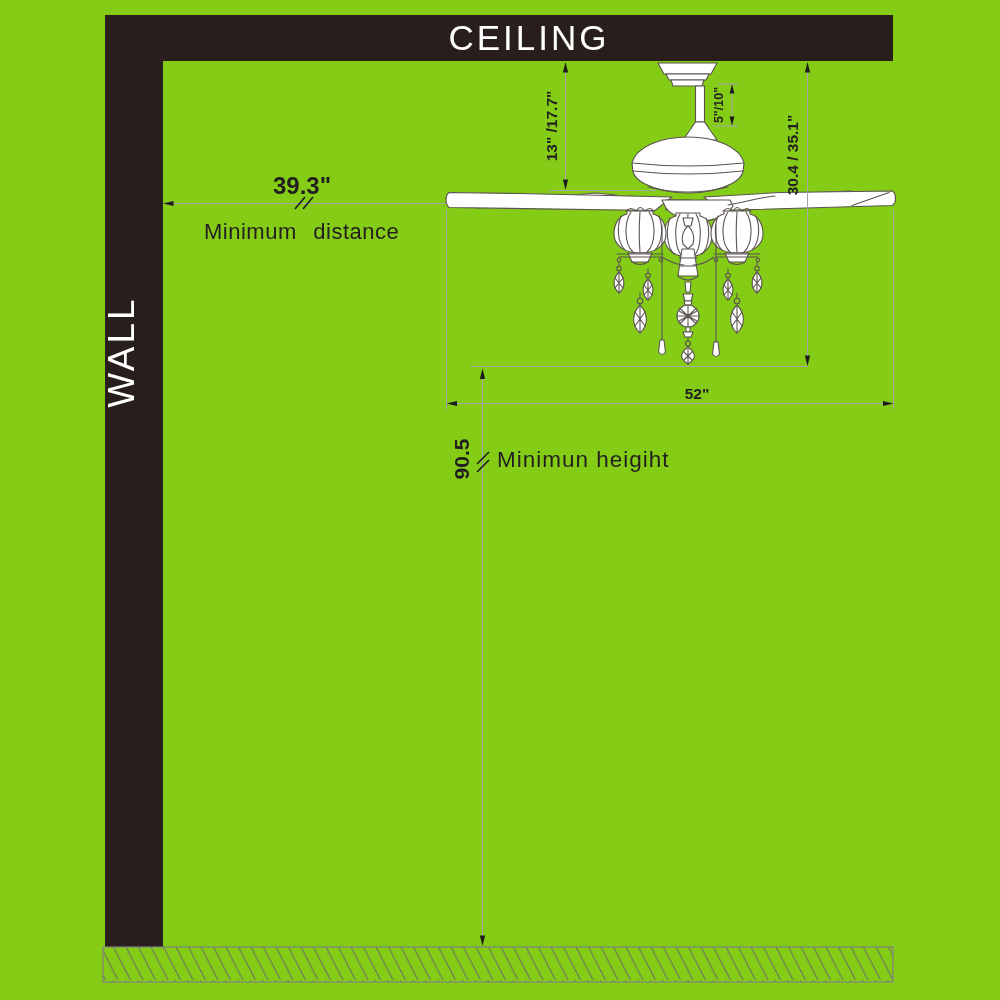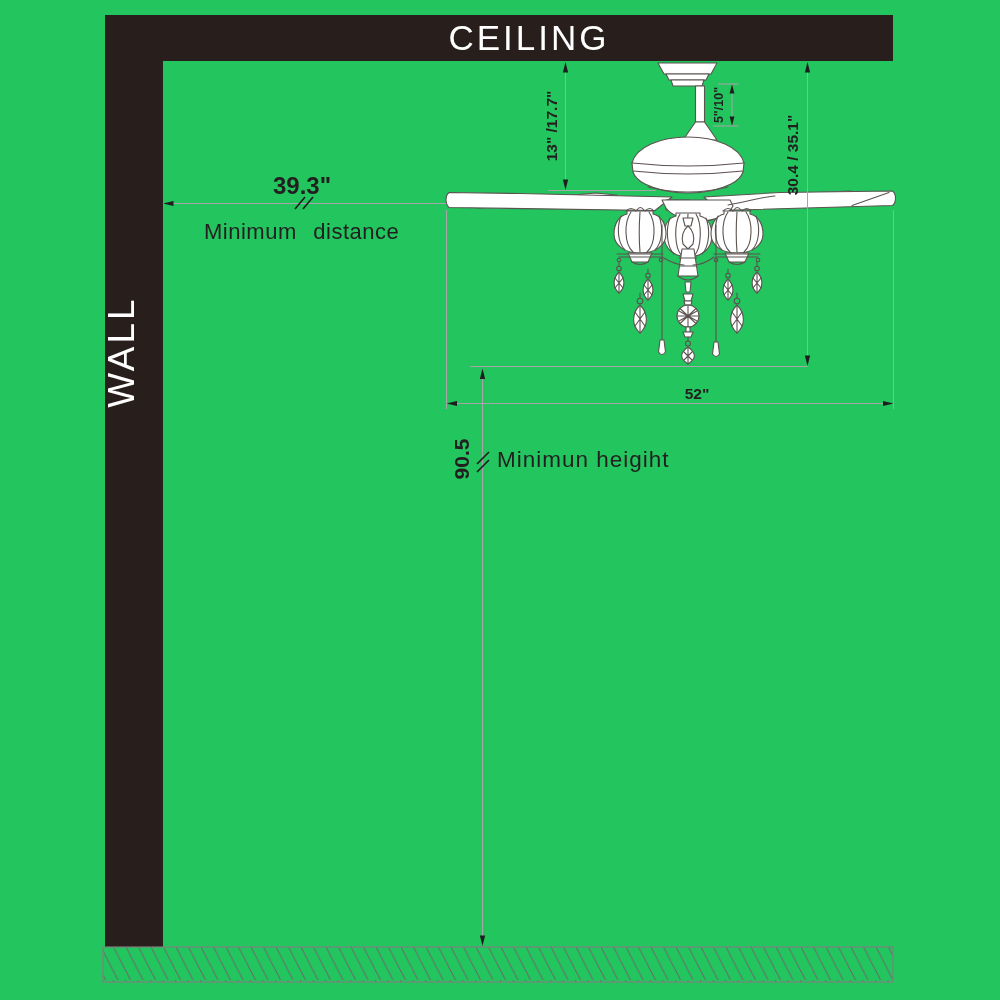--- a/index.html
+++ b/index.html
@@ -1,16 +1,16 @@
 <!DOCTYPE html>
 <html><head>
 <meta charset="utf-8">
 <style>
   html,body{margin:0;padding:0;background:#ffffff;}
-  .page{position:relative;width:1000px;height:1000px;background:#22c55e;overflow:hidden;}
+  .page{position:relative;width:1000px;height:1000px;background:#84cc16;overflow:hidden;}
   svg{position:absolute;left:0;top:0;}
   svg text{font-family:"Liberation Sans","DejaVu Sans",sans-serif;}
   .band-label{fill:#ffffff;font-size:35px;letter-spacing:3px;}
   .dim-num{font-weight:bold;}
   .dim-label{font-weight:normal;}
 </style>
 </head>
 <body>
 
 <div class="page">

